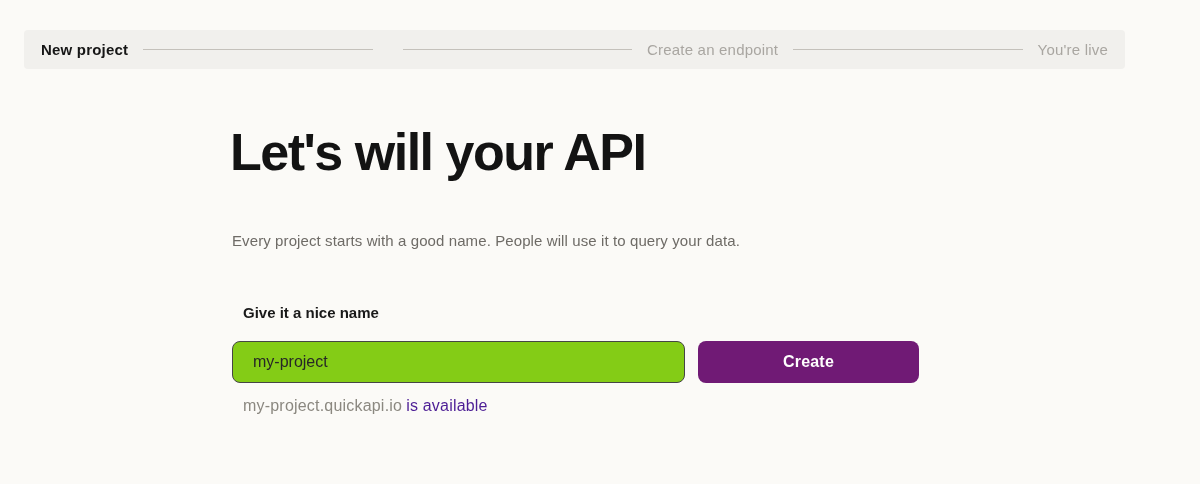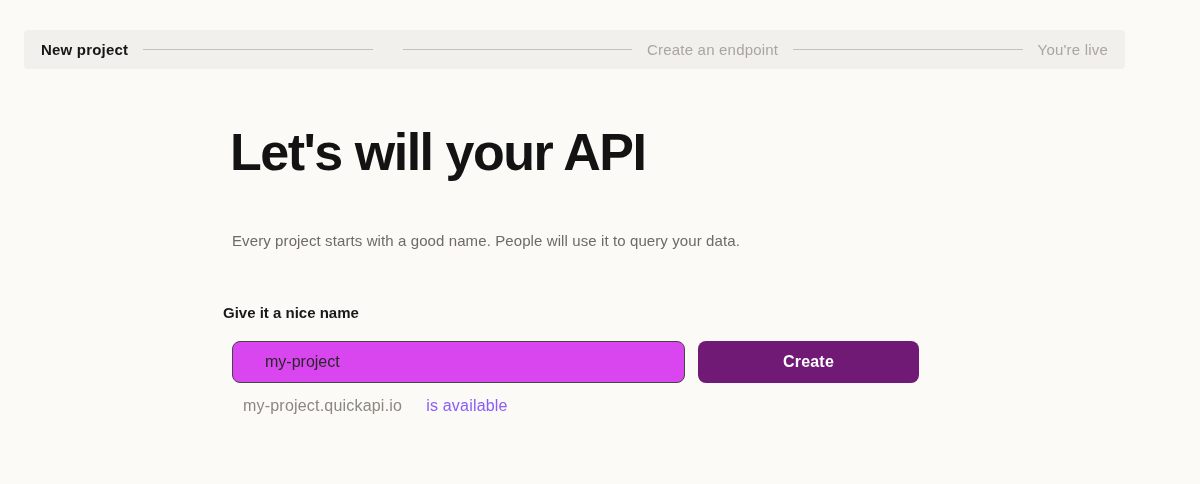--- a/index.html
+++ b/index.html
@@ -51,38 +51,38 @@
   }
   .page-subtitle {
     position: absolute;
     left: 232px; top: 232px;
     font-size: 15px;
     color: #6e6b66;
     letter-spacing: 0.1px;
   }
   .field-label {
     position: absolute;
-    left: 223px; top: 304px;
+    left: 243px; top: 304px;
     font-size: 15px;
     font-weight: bold;
     color: #191919;
   }
   .form-row {
     position: absolute;
     left: 232px; top: 341px;
     display: flex;
     gap: 13px;
     align-items: center;
   }
   .name-input {
     width: 453px; height: 42px;
     border: 1px solid #454545;
     border-radius: 8px;
-    background: #d946ef;
-    padding: 0 32px;
+    background: #84cc16;
+    padding: 0 20px;
     font-family: "Liberation Sans", sans-serif;
     font-size: 16px;
     color: #272727;
     outline: none;
   }
   .create-button {
     width: 221px; height: 42px;
     background: #701a75;
     border: none;
     border-radius: 8px;
@@ -93,21 +93,21 @@
     letter-spacing: 0.2px;
     cursor: pointer;
   }
   .availability {
     position: absolute;
     left: 243px; top: 397px;
     font-size: 16px;
     letter-spacing: 0.2px;
   }
   .availability .domain { color: #8b8880; }
-  .availability .status { color: #8b5cf6; margin-left: 24px; }
+  .availability .status { color: #4c1d95; margin-left: 4px; }
 </style>
 </head>
 <body>
 
 <div class="stepper">
   <span class="step-label active">New project</span>
   <span class="step-line"></span>
   <span class="step-line"></span>
   <span class="step-label">Create an endpoint</span>
   <span class="step-line"></span>

